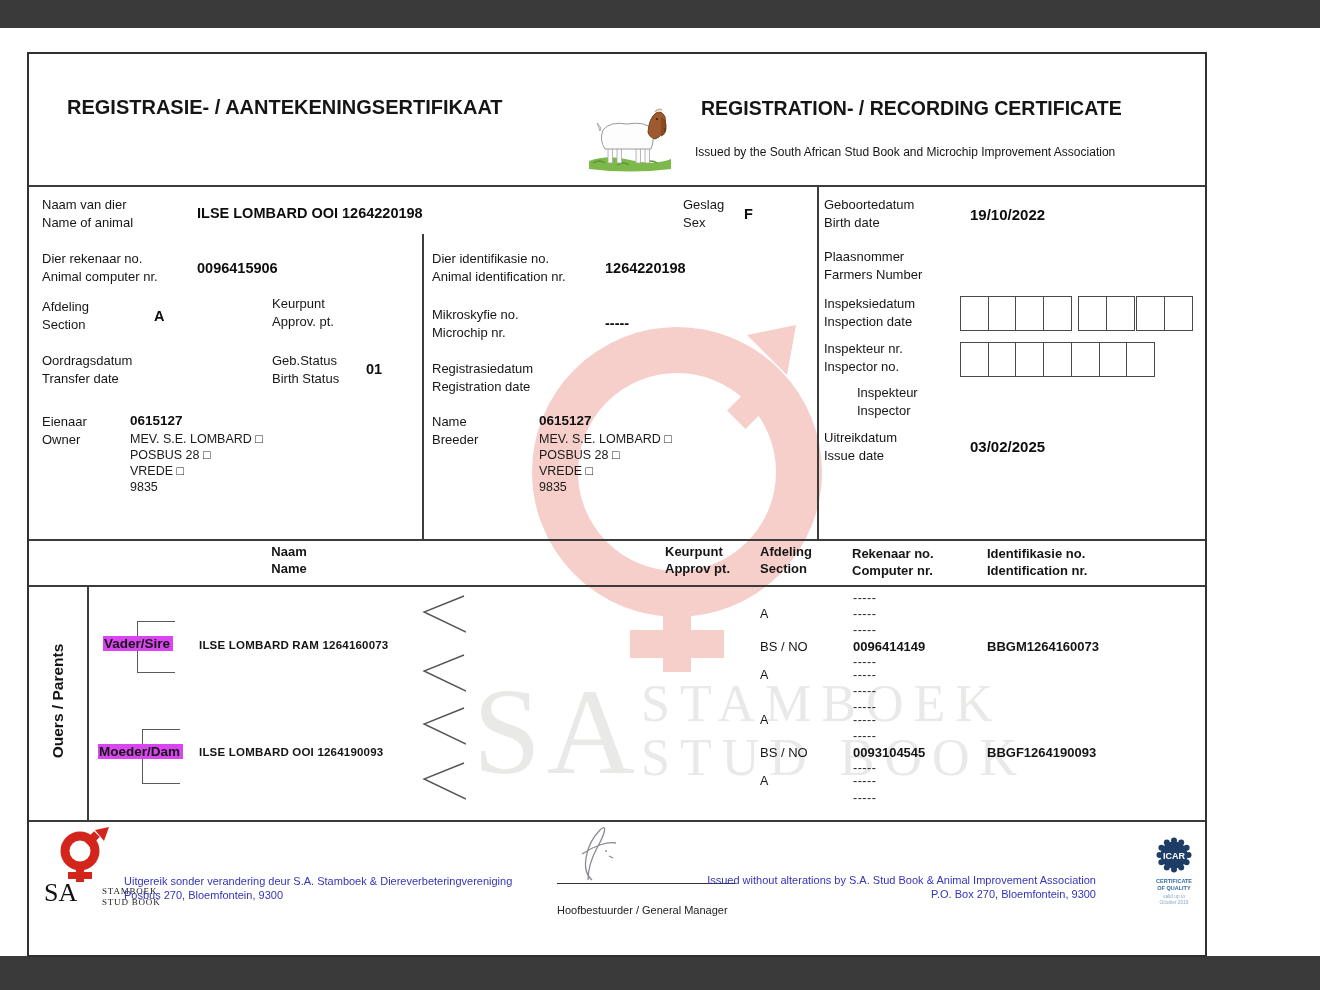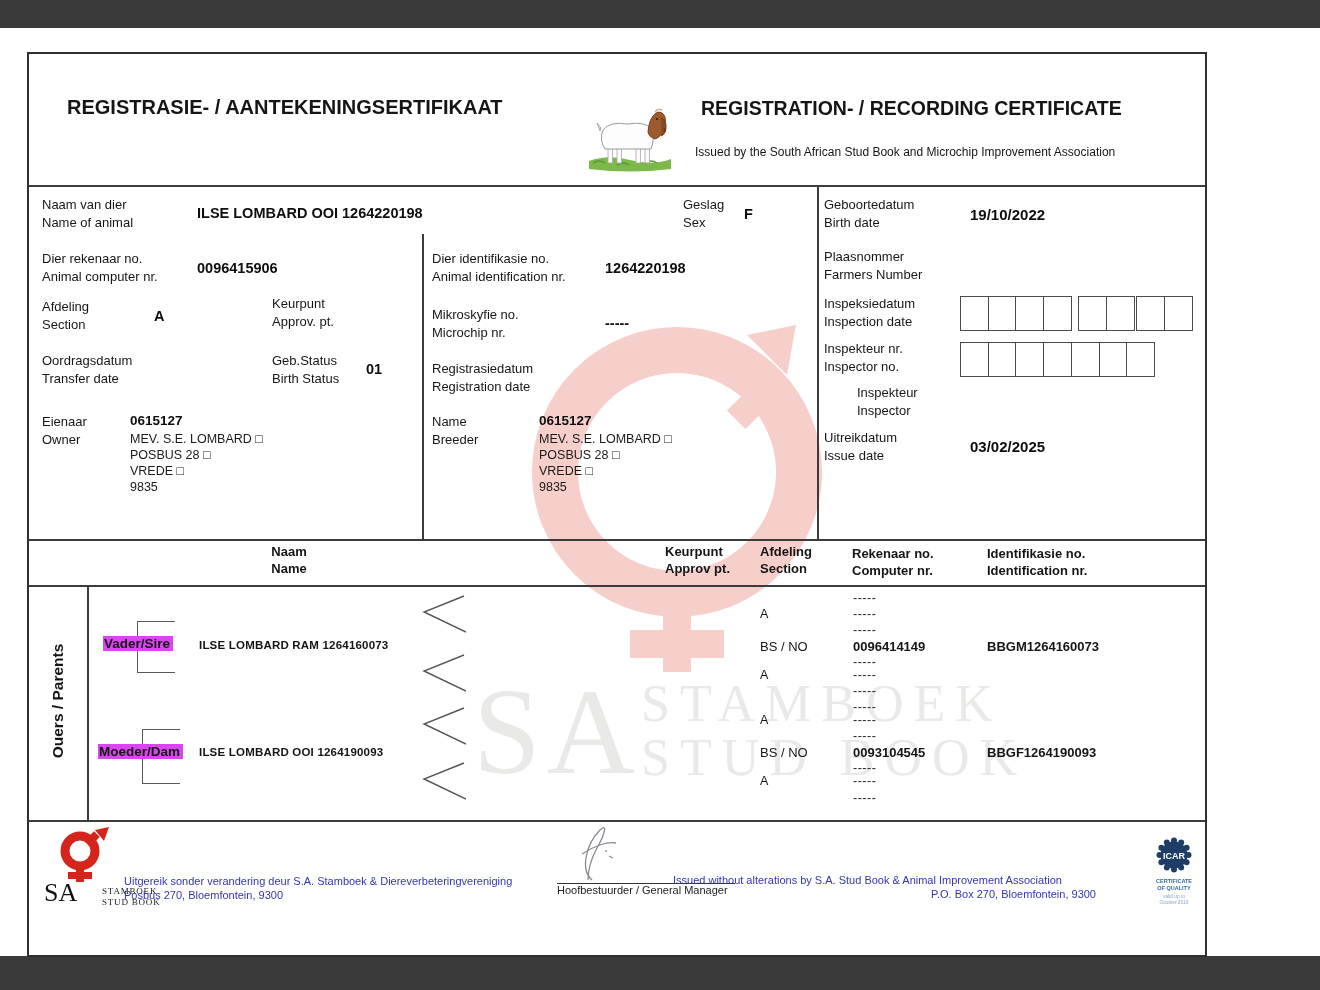--- a/index.html
+++ b/index.html
@@ -32,21 +32,21 @@
   .bracket { position:absolute; border:1.6px solid #5a5a5a; border-right:none; background:transparent; }
   .role { position:absolute; font-weight:bold; font-size:13.5px; background:#d946ef; padding:0 3px 0 1px; }
   .pname { position:absolute; font-weight:bold; font-size:11.5px; letter-spacing:.2px; }
   .chev { position:absolute; }
   .sect { position:absolute; font-size:12.5px; }
   .sectb { position:absolute; font-size:13px; font-weight:normal; }
   .dash { position:absolute; font-size:12.5px; letter-spacing:.5px; color:#222; }
   .comp { position:absolute; font-size:13px; font-weight:bold; }
   .idv  { position:absolute; font-size:13px; font-weight:bold; }
   .blue { position:absolute; font-size:11px; line-height:14px; color:#3434b8; }
-  .signlab { position:absolute; border-top:1.2px solid #333; font-size:11px; padding-top:0; color:#222; }
+  .signlab { position:absolute; border-top:1.2px solid #333; font-size:11px; padding-top:20px; color:#222; }
   .wm-sa { position:absolute; font-family:"Liberation Serif",serif; color:#e9e9e7; }
   .icar-txt { position:absolute; text-align:center; font-size:5.5px; line-height:7px; font-weight:bold; color:#2f6ba8; }
   .icar-valid { position:absolute; text-align:center; font-size:4.8px; line-height:6px; color:#86a9c9; }
 </style>
 </head>
 <body>
 
 <div class="stage">
   <div class="bar top"></div>
   <div class="bar bottom"></div>
@@ -235,21 +235,21 @@
     </div>
     <div class="blue" style="left:95px;top:820px">Uitgereik sonder verandering deur S.A. Stamboek &amp; Diereverbeteringvereniging</div>
     <div class="blue" style="left:95px;top:834px">Posbus 270, Bloemfontein, 9300</div>
 
     <svg class="abs" style="left:533px;top:766px" width="78" height="64" viewBox="0 0 78 64">
       <path d="M30,60 C18,50 24,24 38,10 C45,3 44,12 35,28 C29,39 26,50 26,60 M20,34 C32,26 46,21 54,23 M47,36 l4,2" fill="none" stroke="#8a8a92" stroke-width="1.3"></path>
       <circle cx="44" cy="31" r="0.9" fill="#8a8a92"></circle>
     </svg>
     <div class="signlab" style="left:528px;top:829px;width:178px">Hoofbestuurder / General Manager</div>
 
-    <div class="blue" style="left:644px;top:819px;width:407px;text-align:left">Issued without alterations by S.A. Stud Book &amp; Animal Improvement Association</div>
+    <div class="blue" style="left:660px;top:819px;width:407px;text-align:right">Issued without alterations by S.A. Stud Book &amp; Animal Improvement Association</div>
     <div class="blue" style="left:660px;top:833px;width:407px;text-align:right">P.O. Box 270, Bloemfontein, 9300</div>
 
     <svg class="abs" style="left:1119px;top:782px" width="52" height="40" viewBox="0 0 52 40">
       <g fill="#1e3d66">
         <circle cx="26" cy="19" r="13.5"></circle>
         <circle cx="26" cy="4.5" r="3"></circle>
           <circle cx="33.2" cy="6.4" r="3"></circle>
           <circle cx="38.6" cy="11.8" r="3"></circle>
         <circle cx="40.5" cy="19" r="3"></circle>
           <circle cx="38.6" cy="26.2" r="3"></circle>

